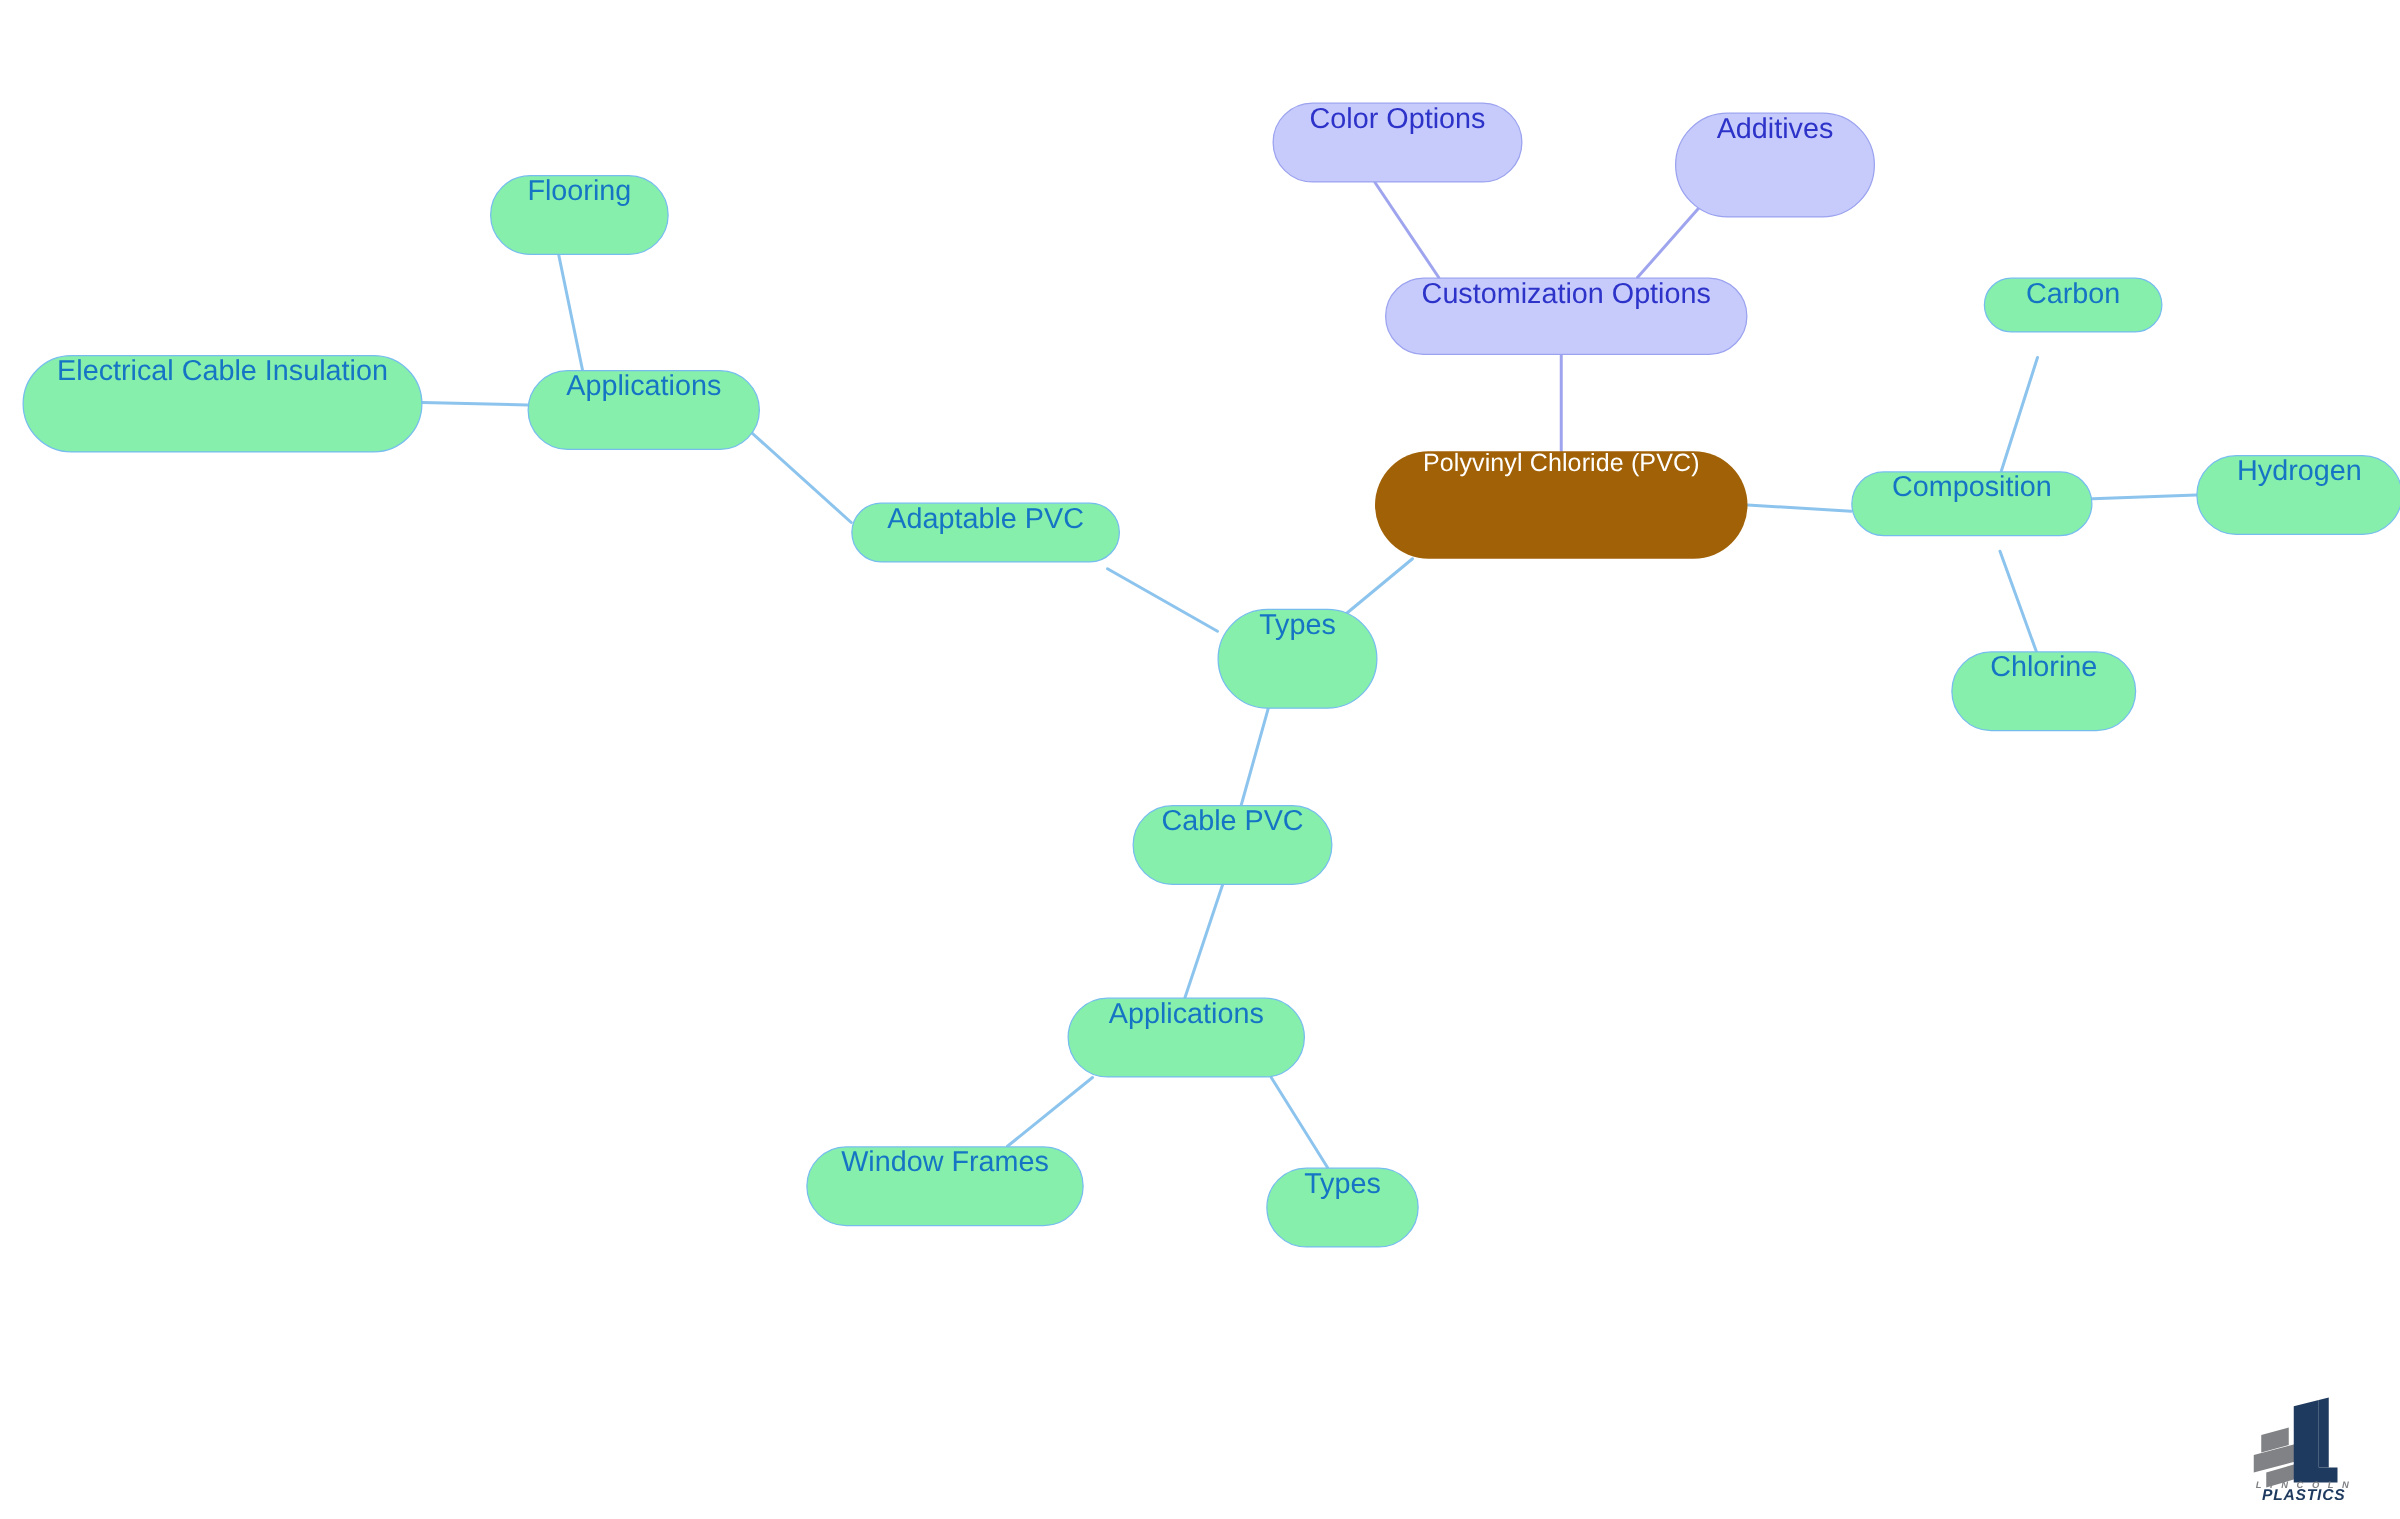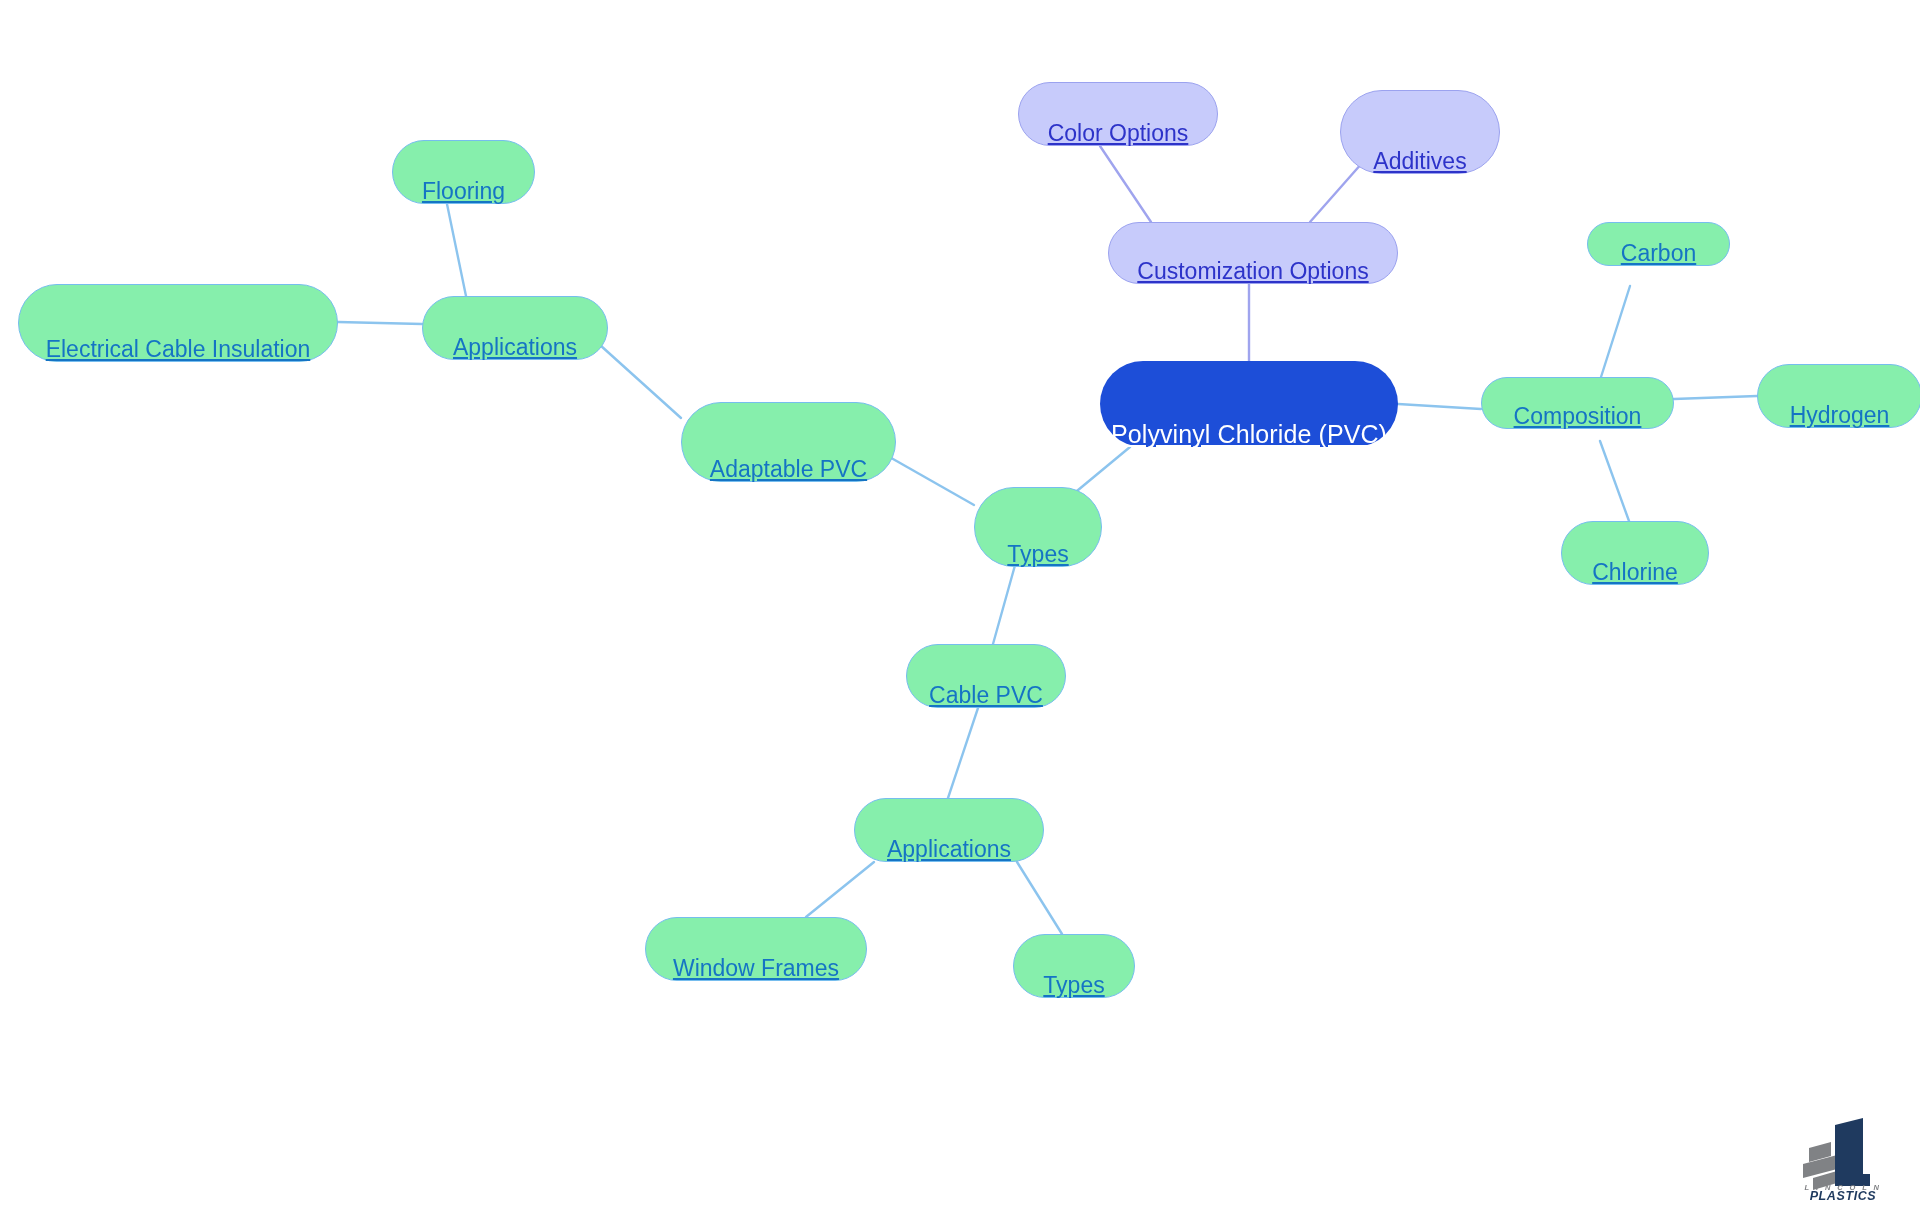--- a/index.html
+++ b/index.html
@@ -26,34 +26,33 @@
     left: 0;
     top: 0;
     width: 1920px;
     height: 1215px;
     pointer-events: none;
   }
   .node {
     position: absolute;
     box-sizing: border-box;
     display: flex;
-    align-items: flex-end;
+    align-items: flex-start;
     justify-content: center;
     text-align: center;
     white-space: nowrap;
     line-height: 1;
     user-select: none;
-    text-decoration: underline;
   }
   .node-root {
-    background: #1d4ed8;
+    background: #a16207;
     color: #ffffff;
     border: none;
     border-radius: 999px;
-    font-size: 25px;
+    font-size: 20px;
     letter-spacing: 0.1px;
   }
   .node-blue {
     background: #86efac;
     color: #1574c4;
     border: 1.6px solid #76bdee;
     border-radius: 999px;
     font-size: 23px;
   }
   .node-purple {
@@ -116,21 +115,21 @@
       </div>
       <div class="node node-blue" style="left: 1757px; top: 364px; width: 165px; height: 64px;">
         <span>Hydrogen</span>
       </div>
       <div class="node node-blue" style="left: 1561px; top: 521px; width: 148px; height: 64px;">
         <span>Chlorine</span>
       </div>
       <div class="node node-blue" style="left: 974px; top: 487px; width: 128px; height: 80px;">
         <span>Types</span>
       </div>
-      <div class="node node-blue" style="left: 681px; top: 402px; width: 215px; height: 80px;">
+      <div class="node node-blue" style="left: 681px; top: 402px; width: 215px; height: 48px;">
         <span>Adaptable PVC</span>
       </div>
       <div class="node node-blue" style="left: 422px; top: 296px; width: 186px; height: 64px;">
         <span>Applications</span>
       </div>
       <div class="node node-blue" style="left: 392px; top: 140px; width: 143px; height: 64px;">
         <span>Flooring</span>
       </div>
       <div class="node node-blue" style="left: 18px; top: 284px; width: 320px; height: 78px;">
         <span>Electrical Cable Insulation</span>

